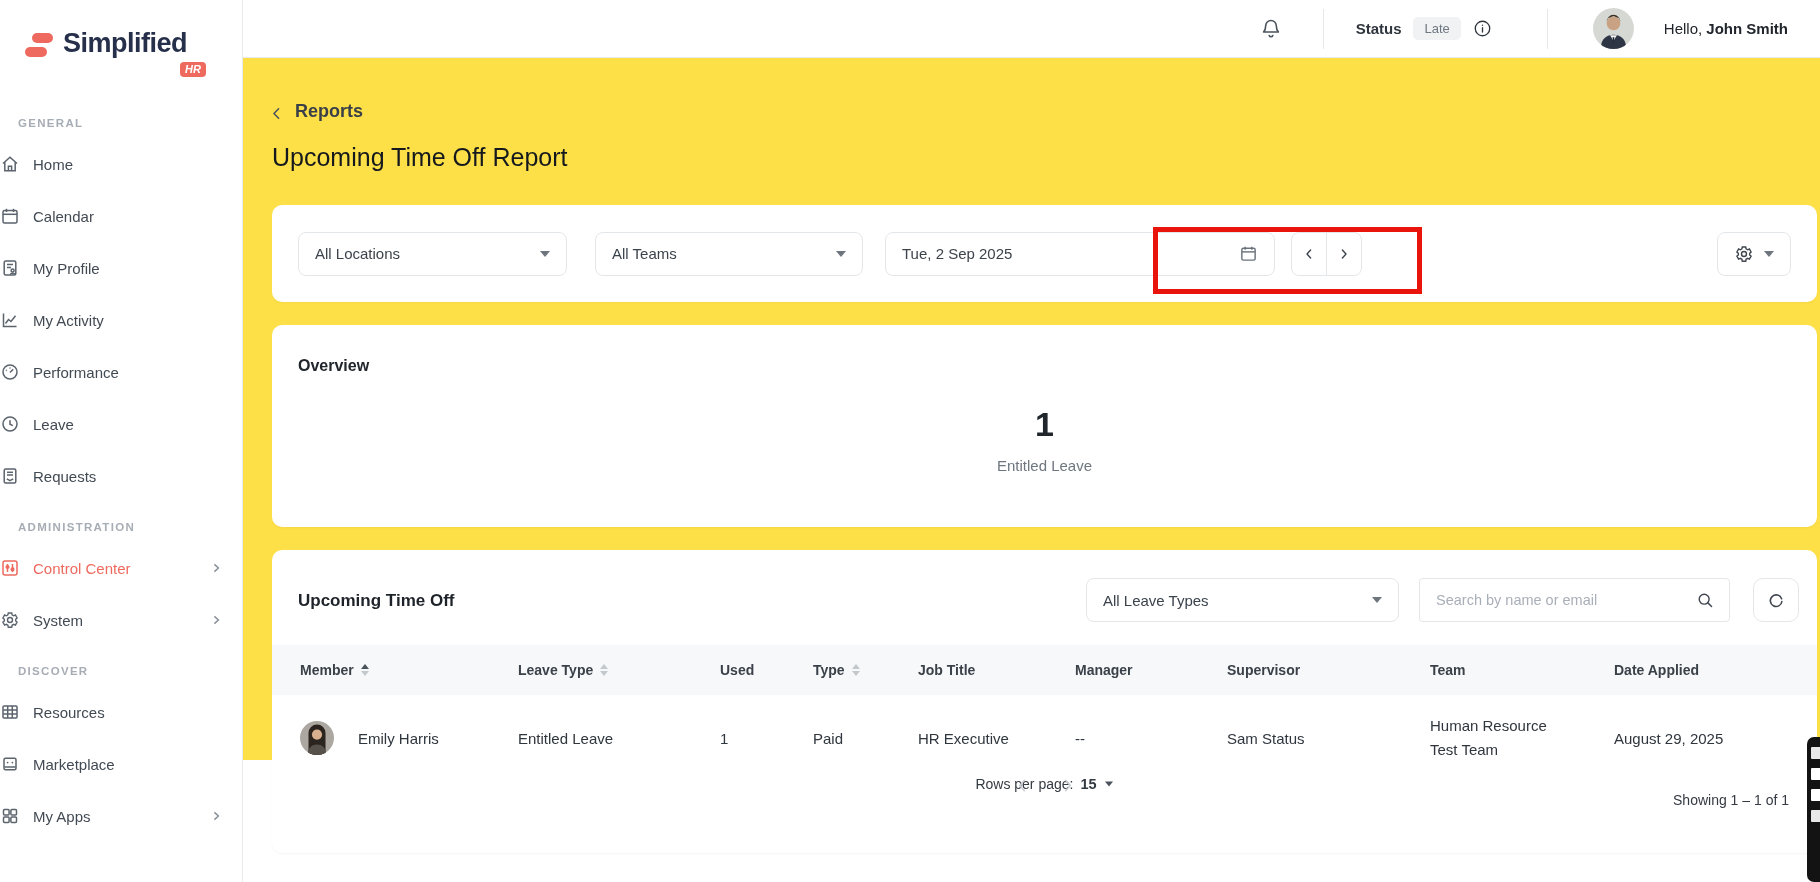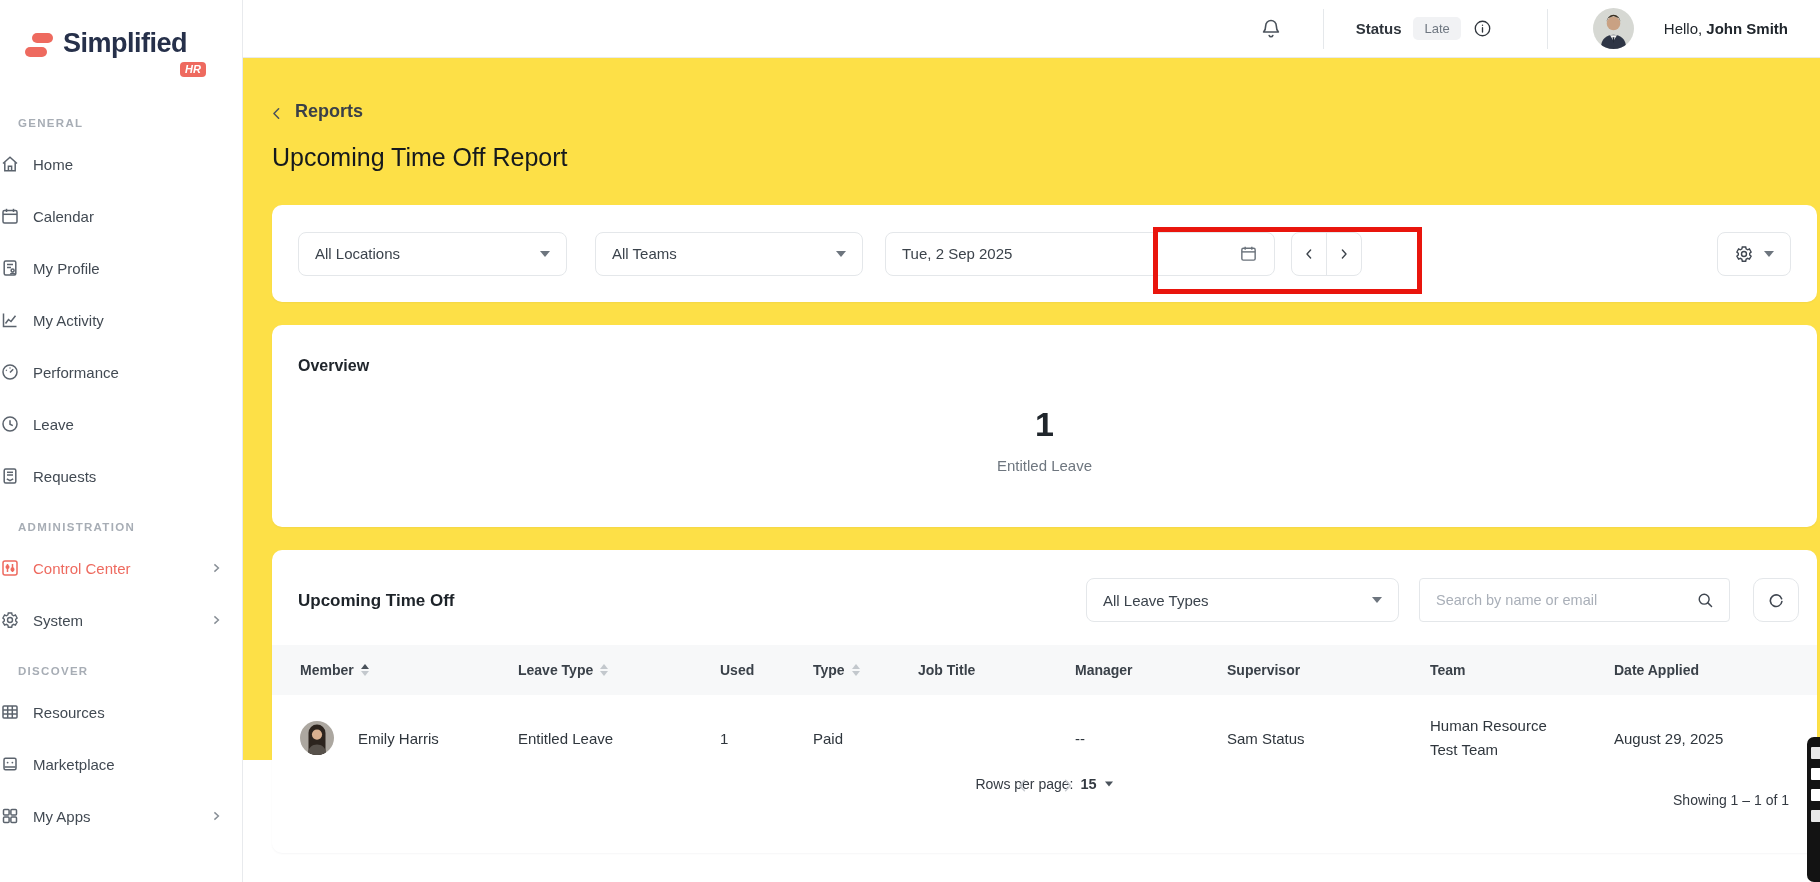--- a/index.html
+++ b/index.html
@@ -442,20 +442,21 @@
               <circle cx="20" cy="16" r="6" fill="#d9b08f"></circle>
               <path d="M13 13 a7 7 0 0 1 14 0 l-2-4 -5-2.4 -5 2.4 z" fill="#2c241e"></path>
               <path d="M9 40 C9 31 14.5 27.5 20 27.5 C25.5 27.5 31 31 31 40 Z" fill="#57514b"></path>
             </svg>
         </span>
       </span>
       <span class="td" style="left:86px">Emily Harris</span>
       <span class="td" style="left:246px">Entitled Leave</span>
       <span class="td" style="left:448px">1</span>
       <span class="td" style="left:541px">Paid</span>
+      <span class="td" style="left:646px">HR Executive</span>
       <span class="td" style="left:803px">--</span>
       <span class="td" style="left:955px">Sam Status</span>
       <span class="td two-line" style="left:1158px">
         <span>Human Resource</span>
         <span>Test Team</span>
       </span>
       <span class="td" style="left:1342px">August 29, 2025</span>
     </div>
 
     <div class="tfoot">

